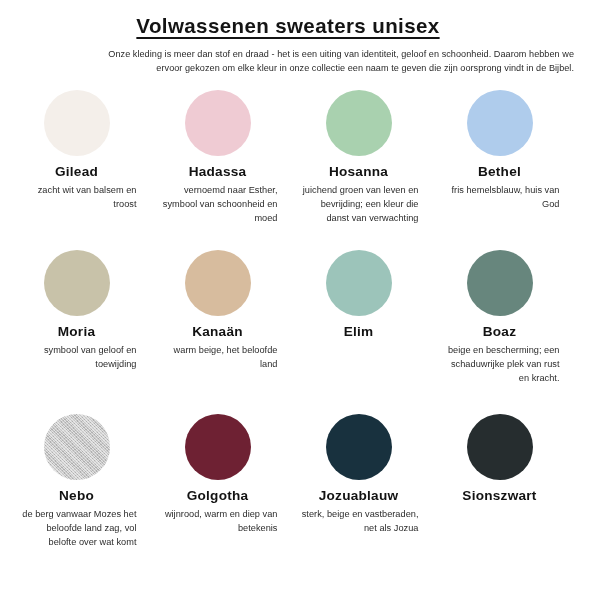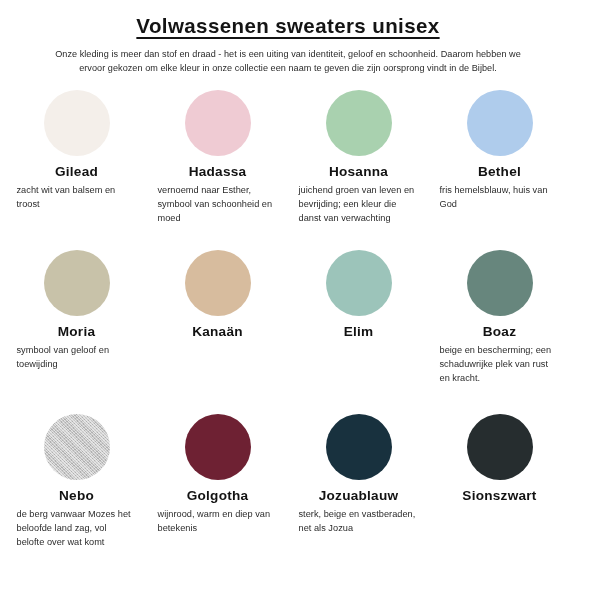--- a/index.html
+++ b/index.html
@@ -41,21 +41,21 @@
     line-height: 1.15;
   }
 
   .intro {
     margin: 9px auto 1px auto;
     width: 572px;
     font-size: 9.1px;
     line-height: 1.62;
     color: #2a2a2a;
     letter-spacing: 0.05px;
-    text-align: center;
+    text-align: right;
   }
   .intro .line {
     display: block;
     white-space: nowrap;
   }
 
   
   .swatch-grid {
     margin-top: 14px;
     display: grid;
@@ -64,21 +64,21 @@
     column-gap: 0px;
     row-gap: 0px;
     padding: 0 6px;
     box-sizing: border-box;
   }
 
   .swatch-cell {
     display: flex;
     flex-direction: column;
     align-items: center;
-    text-align: left;
+    text-align: right;
     padding: 0 6px;
     box-sizing: border-box;
   }
 
   .swatch-dot {
     width: 66px;
     height: 66px;
     border-radius: 50%;
     flex: 0 0 auto;
   }
@@ -153,20 +153,21 @@
 
     <div class="swatch-cell row2">
       <div class="swatch-dot" style="background-color: rgb(200, 194, 169);"></div>
       <div class="swatch-name">Moria</div>
       <div class="swatch-desc">symbool van geloof en toewijding</div>
     </div>
 
     <div class="swatch-cell row2">
       <div class="swatch-dot" style="background-color: rgb(215, 188, 158);"></div>
       <div class="swatch-name">Kanaän</div>
+      <div class="swatch-desc">warm beige, het beloofde land</div>
     </div>
 
     <div class="swatch-cell row2">
       <div class="swatch-dot" style="background-color: rgb(156, 196, 186);"></div>
       <div class="swatch-name">Elim</div>
     </div>
 
     <div class="swatch-cell row2">
       <div class="swatch-dot" style="background-color: rgb(103, 134, 125);"></div>
       <div class="swatch-name">Boaz</div>

